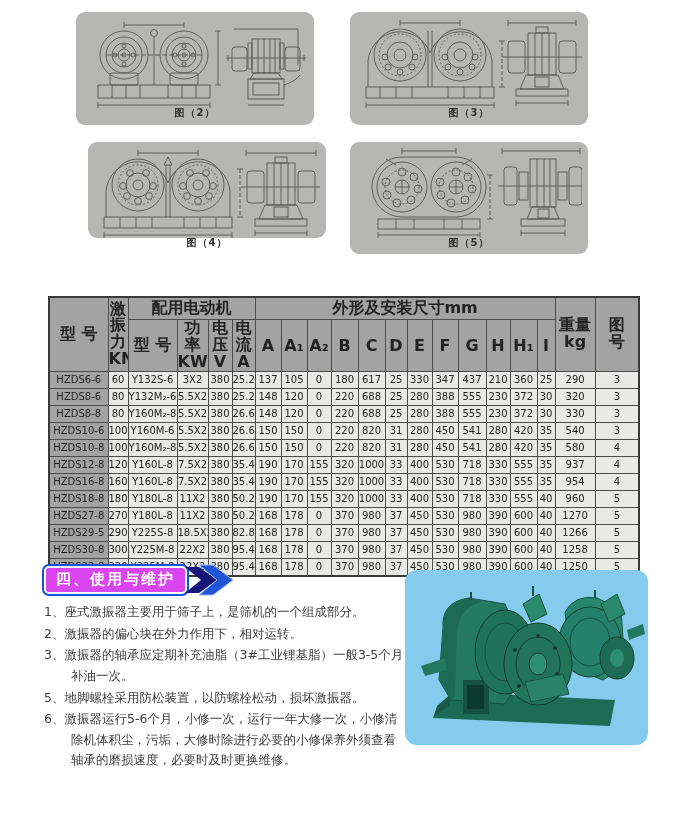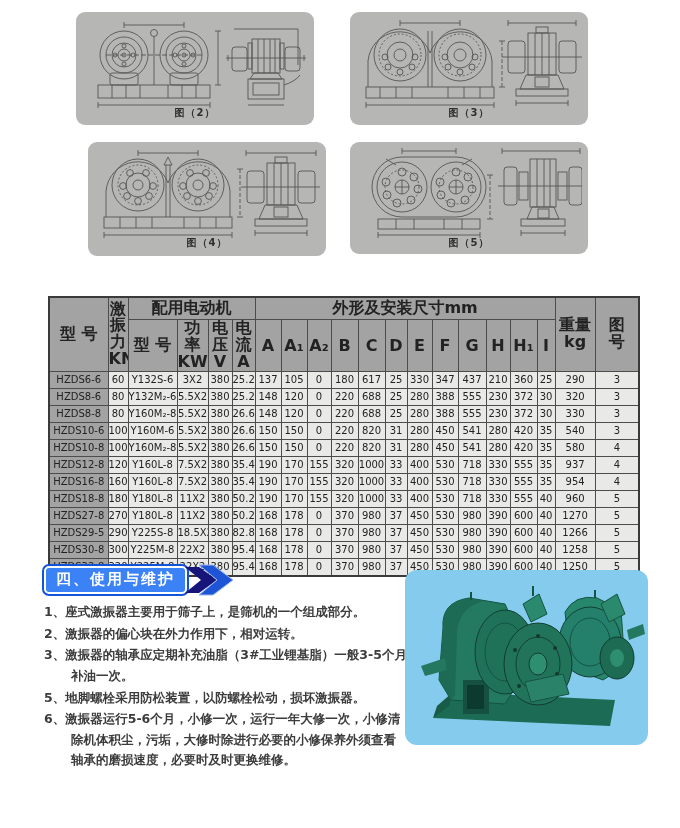--- a/index.html
+++ b/index.html
@@ -6,41 +6,41 @@
   body{width:680px;height:828px;background:#ffffff;position:relative;overflow:hidden;
        font-family:"DejaVu Sans","Liberation Sans",sans-serif;}
   .page{position:absolute;inset:0;}
 
   
   .fig-panel{position:absolute;width:238px;height:113px;background:#b6b7b5;border-radius:9px;}
   .fig-panel svg{display:block;margin:3px auto 0;}
   .fig-label{text-align:center;font-size:10px;font-weight:bold;color:#2f2f2f;margin-top:-3px;letter-spacing:1px;}
   .p2{left:76px;top:12px;}
   .p3{left:350px;top:12px;}
-  .p4{left:88px;top:142px;height:114px;}
+  .p4{left:88px;top:142px;height:96px;}
   .p5{left:350px;top:142px;height:112px;}
 
   
   .tbl-wrap{position:absolute;left:48px;top:296px;}
   table{border-collapse:collapse;table-layout:fixed;width:590px;border:2px solid #3a3a3a;}
   th,td{border:1px solid #4c4c4c;text-align:center;vertical-align:middle;padding:0;overflow:hidden;}
   th{background:#a3a3a3;color:#222;font-size:16px;font-weight:bold;height:18px;}
   tr.sub th{height:27px;}
   td{background:#e9e9e7;color:#222;font-size:10px;height:16px;}
   td.model{background:#a3a3a3;}
   .pre{white-space:pre-line;line-height:1.06;}
 
   
   .section-head{position:absolute;left:44px;top:564px;display:flex;align-items:center;}
-  .title-box{background:#3b82f6;color:#ffffff;font-size:15px;font-weight:bold;
+  .title-box{background:#d946ef;color:#ffffff;font-size:15px;font-weight:bold;
              padding:3px 10px 4px 10px;border:2px solid #ffffff;outline:2px solid #1353d8;
              border-radius:5px;letter-spacing:2px;line-height:1.15;}
   .title-arrow{margin-left:-4px;}
   .maint-list{position:absolute;left:44px;top:602px;width:364px;}
-  .maint-item{font-size:12.5px;font-weight:bold;color:#3c3c3c;line-height:1.65;
+  .maint-item{font-size:12.5px;font-weight:normal;color:#3c3c3c;line-height:1.65;
               padding-left:27px;text-indent:-27px;margin-bottom:1px;}
 
   
   .photo{position:absolute;left:405px;top:570px;width:243px;height:175px;
          background:#84cbee;border-radius:12px;overflow:hidden;}
   .photo svg{display:block;}
 </style>
 </head>
 <body>
 

